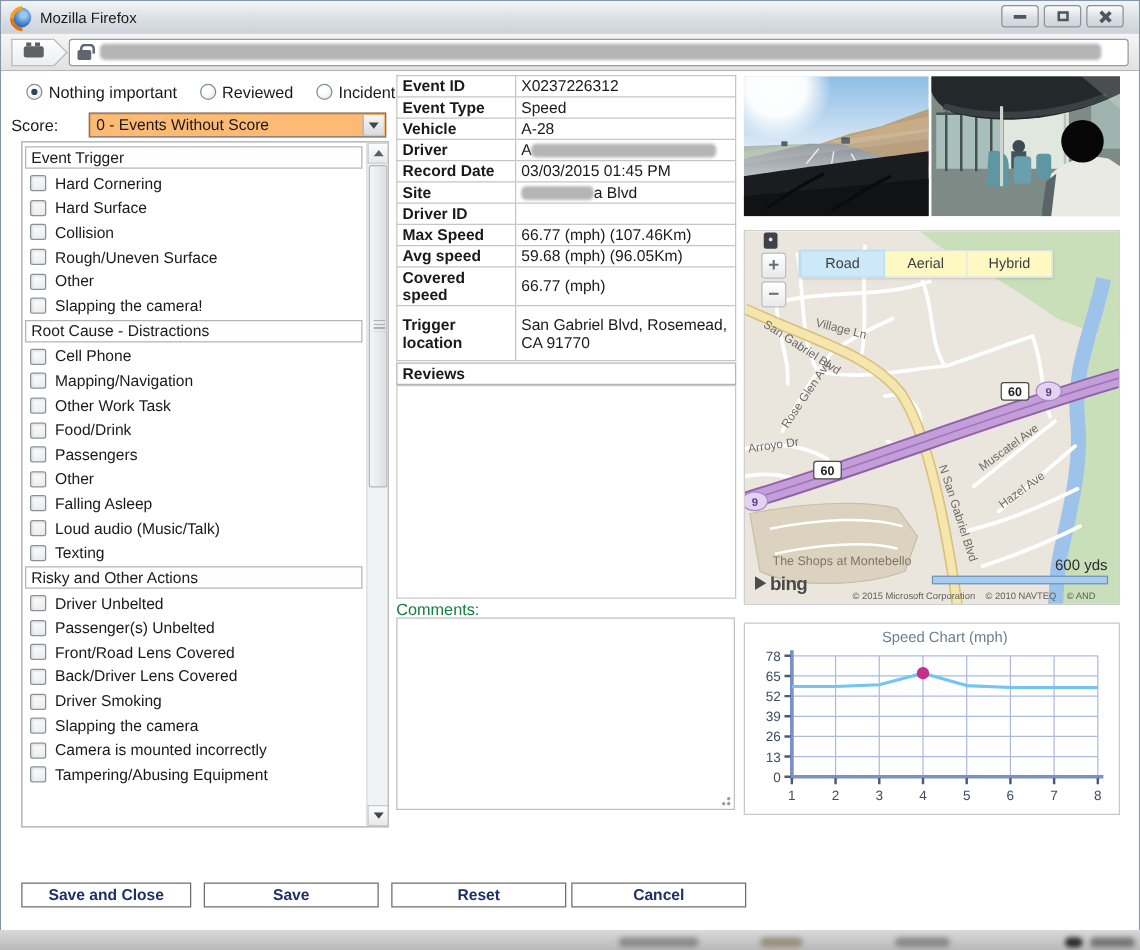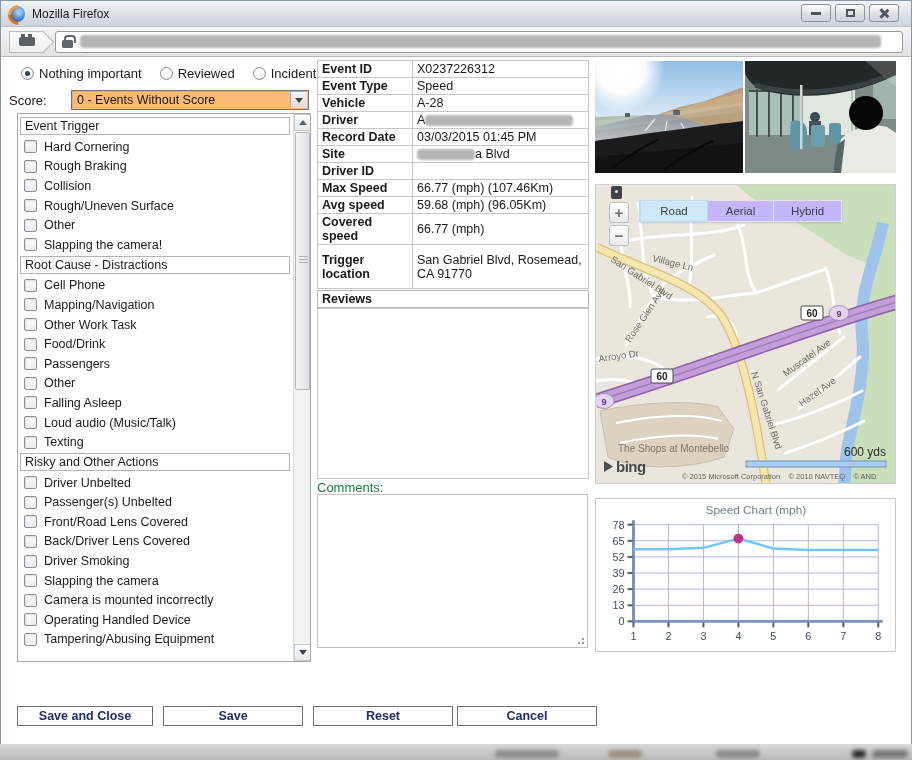--- a/index.html
+++ b/index.html
@@ -118,21 +118,21 @@
   .map { position:absolute; left:594px; top:127px; width:301px; height:300px; border:1px solid #cfcfcf; overflow:hidden; }
   .map svg { display:block; }
   .birdseye { position:absolute; left:15px; top:1px; width:11px; height:13px; background:#3f4347; border-radius:2px; }
   .birdseye::after { content:""; position:absolute; left:4px; top:4px; width:3px; height:3px; background:#e8e8e8; border-radius:50%; }
   .zbtn { position:absolute; left:13px; width:20px; height:21px; background:linear-gradient(#fff,#e9e9e9);
           border:1px solid #b9bfc6; border-radius:3px; color:#6b6f73; font-size:15px; font-weight:bold;
           display:flex; align-items:center; justify-content:center; line-height:1; }
   .zin { top:17px; } .zout { top:40px; }
   .maptypes { position:absolute; left:43px; top:15px; height:22px; display:flex; box-shadow:0 1px 2px rgba(0,0,0,.15); }
   .mtb { height:22px; display:flex; align-items:center; justify-content:center; font-size:11.5px; color:#3c4043;
-         background:#c4b5fd; border:1px solid #e0e4e7; border-left:none; }
+         background:#fef9c3; border:1px solid #e0e4e7; border-left:none; }
   .mtb:first-child { border-left:2px solid #0ea5e9; }
   .mtb.sel { background:#cde9f9; border-color:#badcef; }
 
   
   .chartbox { position:absolute; left:594px; top:441px; width:301px; height:154px; border:1px solid #c9c9c9; background:#fff; }
   .grid { stroke:#aebad8; stroke-width:1; }
   .axis { stroke:#7b90c4; stroke-width:3; stroke-linecap:square; }
   .ticknub { stroke:#4e5a74; stroke-width:2; }
   .cline { fill:none; stroke:#70c5f2; stroke-width:2.5; stroke-linejoin:round; }
   .cpoint { fill:#c62d8c; }
@@ -207,21 +207,21 @@
     </div>
 
     <div class="cbl">
       <div class="sect">Event Trigger</div>
       <label class="item">
           <span class="cb"></span>
           <span class="il">Hard Cornering</span>
         </label>
       <label class="item">
           <span class="cb"></span>
-          <span class="il">Rough Braking</span>
+          <span class="il">Hard Surface</span>
         </label>
       <label class="item">
           <span class="cb"></span>
           <span class="il">Collision</span>
         </label>
       <label class="item">
           <span class="cb"></span>
           <span class="il">Rough/Uneven Surface</span>
         </label>
       <label class="item">
@@ -292,24 +292,20 @@
           <span class="cb"></span>
           <span class="il">Driver Smoking</span>
         </label>
       <label class="item">
           <span class="cb"></span>
           <span class="il">Slapping the camera</span>
         </label>
       <label class="item">
           <span class="cb"></span>
           <span class="il">Camera is mounted incorrectly</span>
-        </label>
-      <label class="item">
-          <span class="cb"></span>
-          <span class="il">Operating Handled Device</span>
         </label>
       <label class="item">
           <span class="cb"></span>
           <span class="il">Tampering/Abusing Equipment</span>
         </label>
 
       <div class="vsb">
         <div class="sbtn up">
             <span class="tri-up"></span>
           </div>

